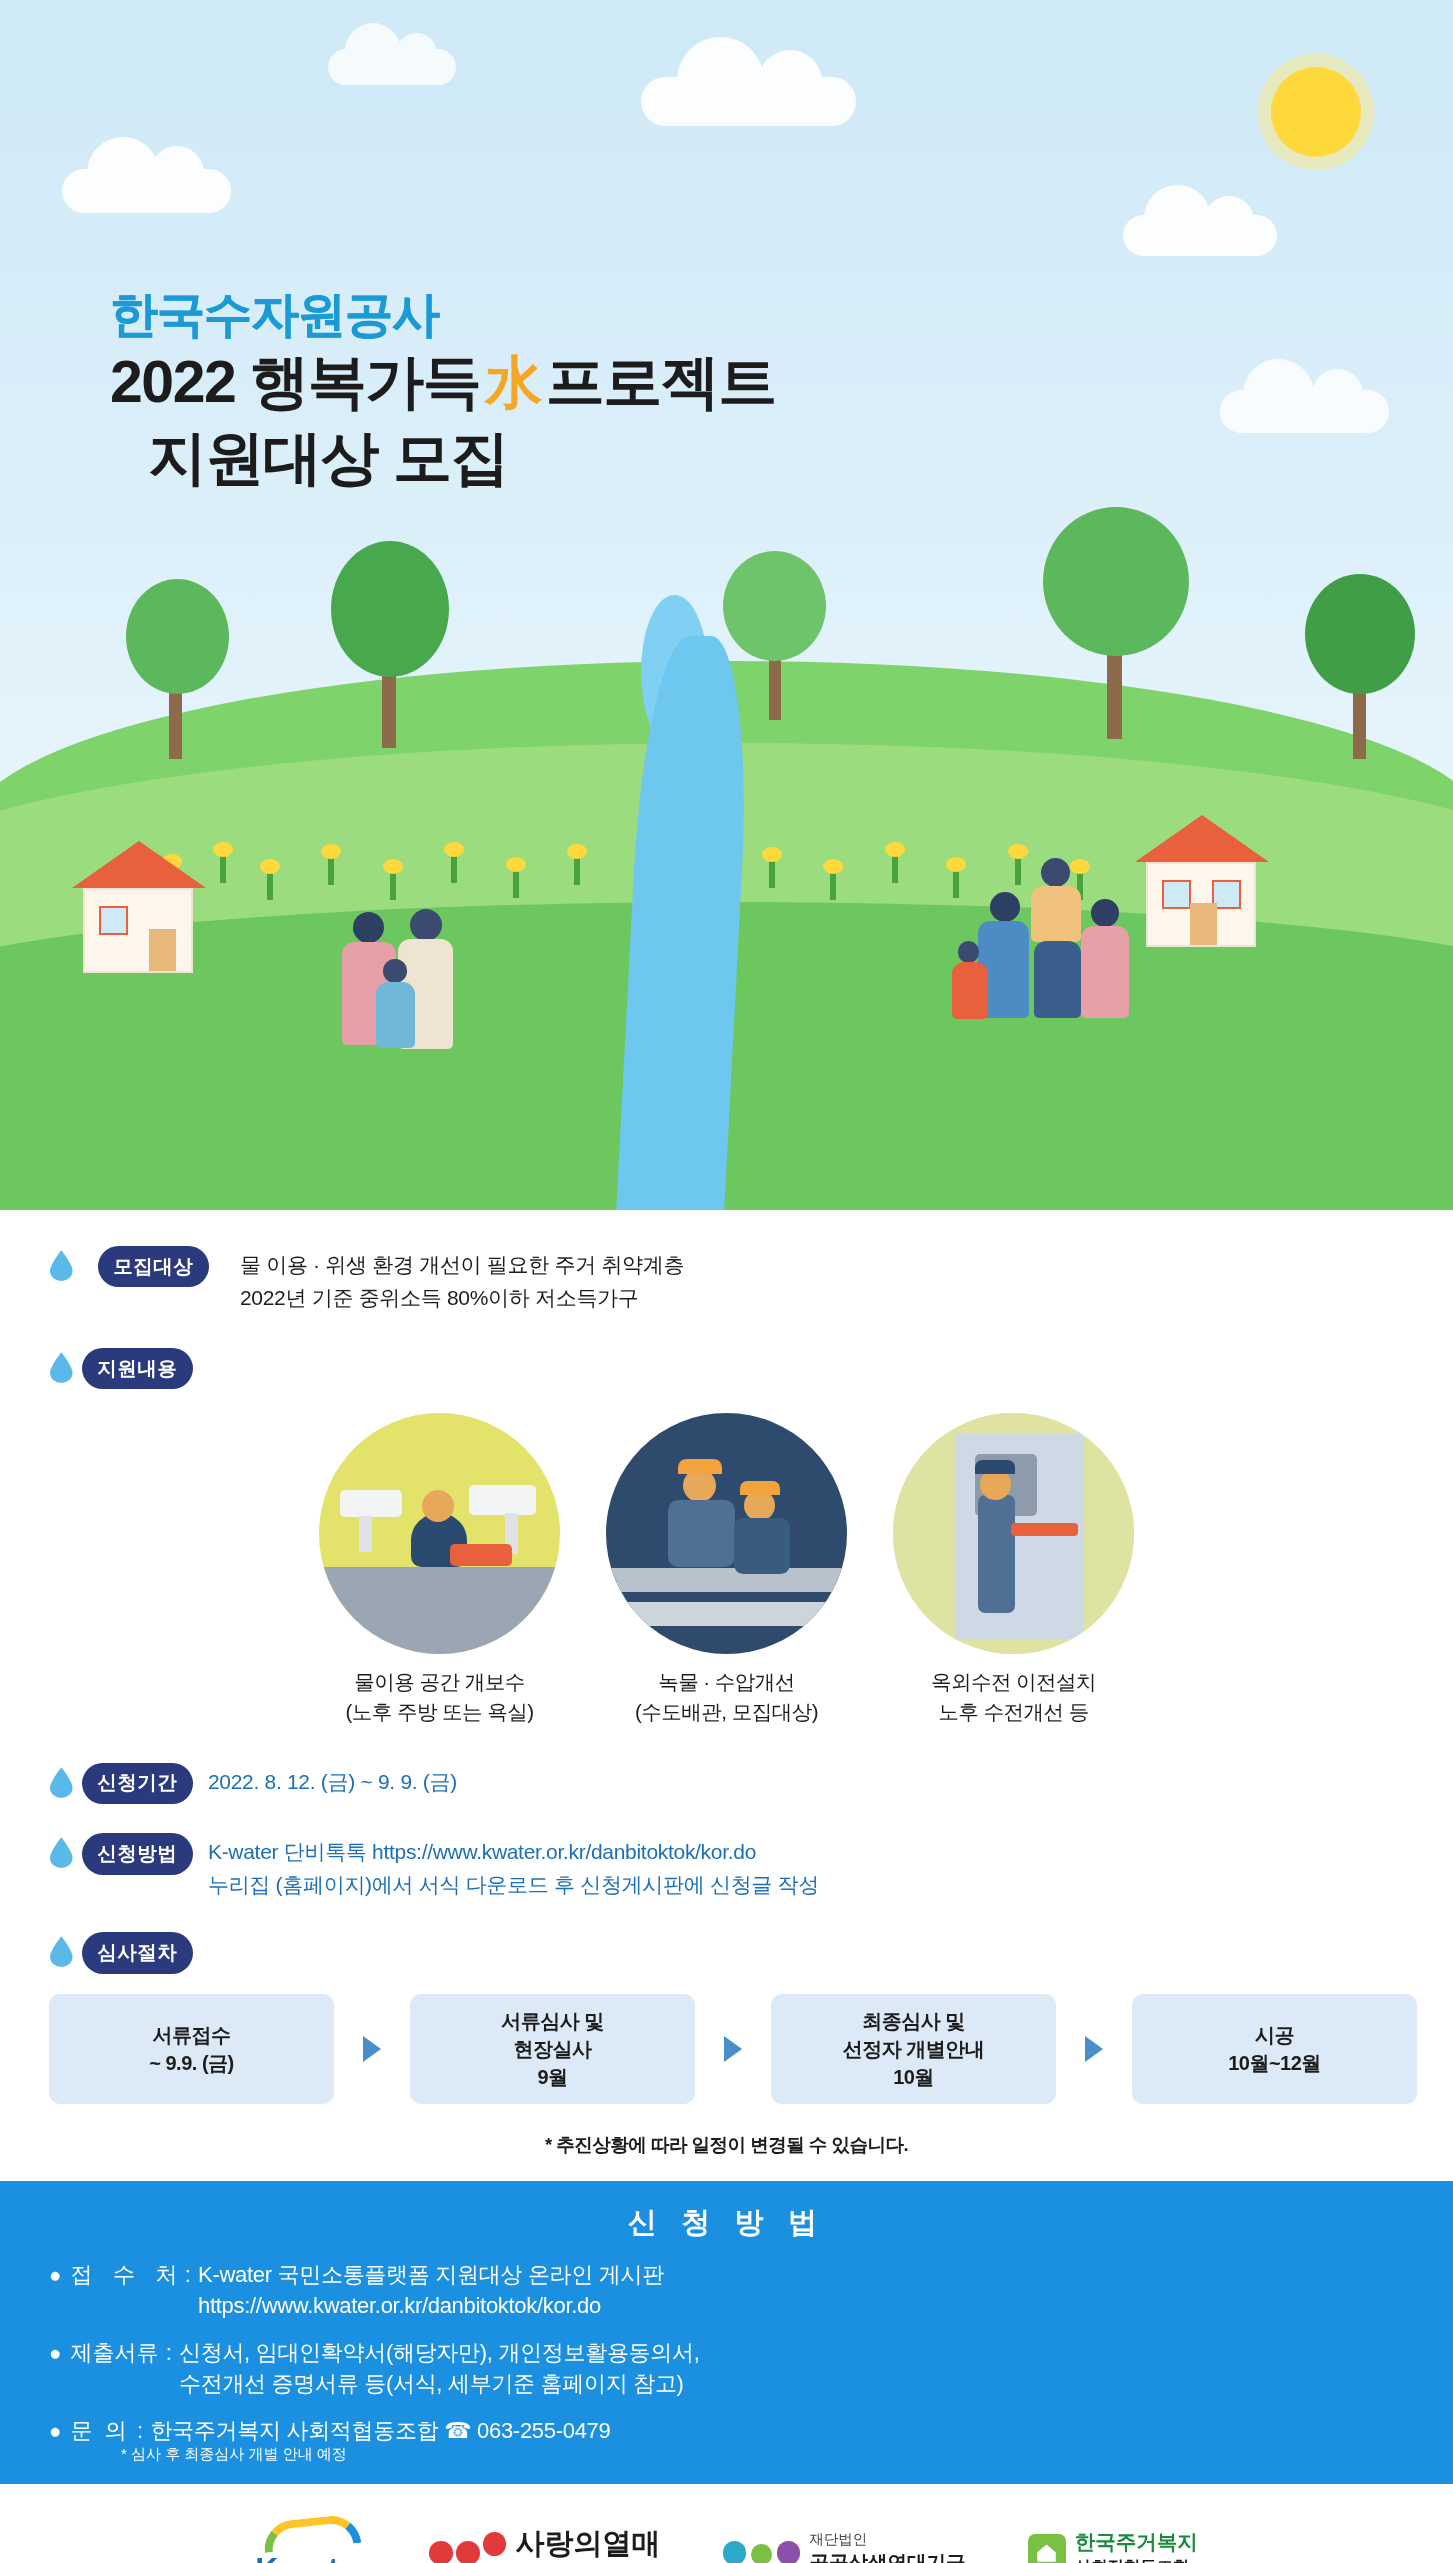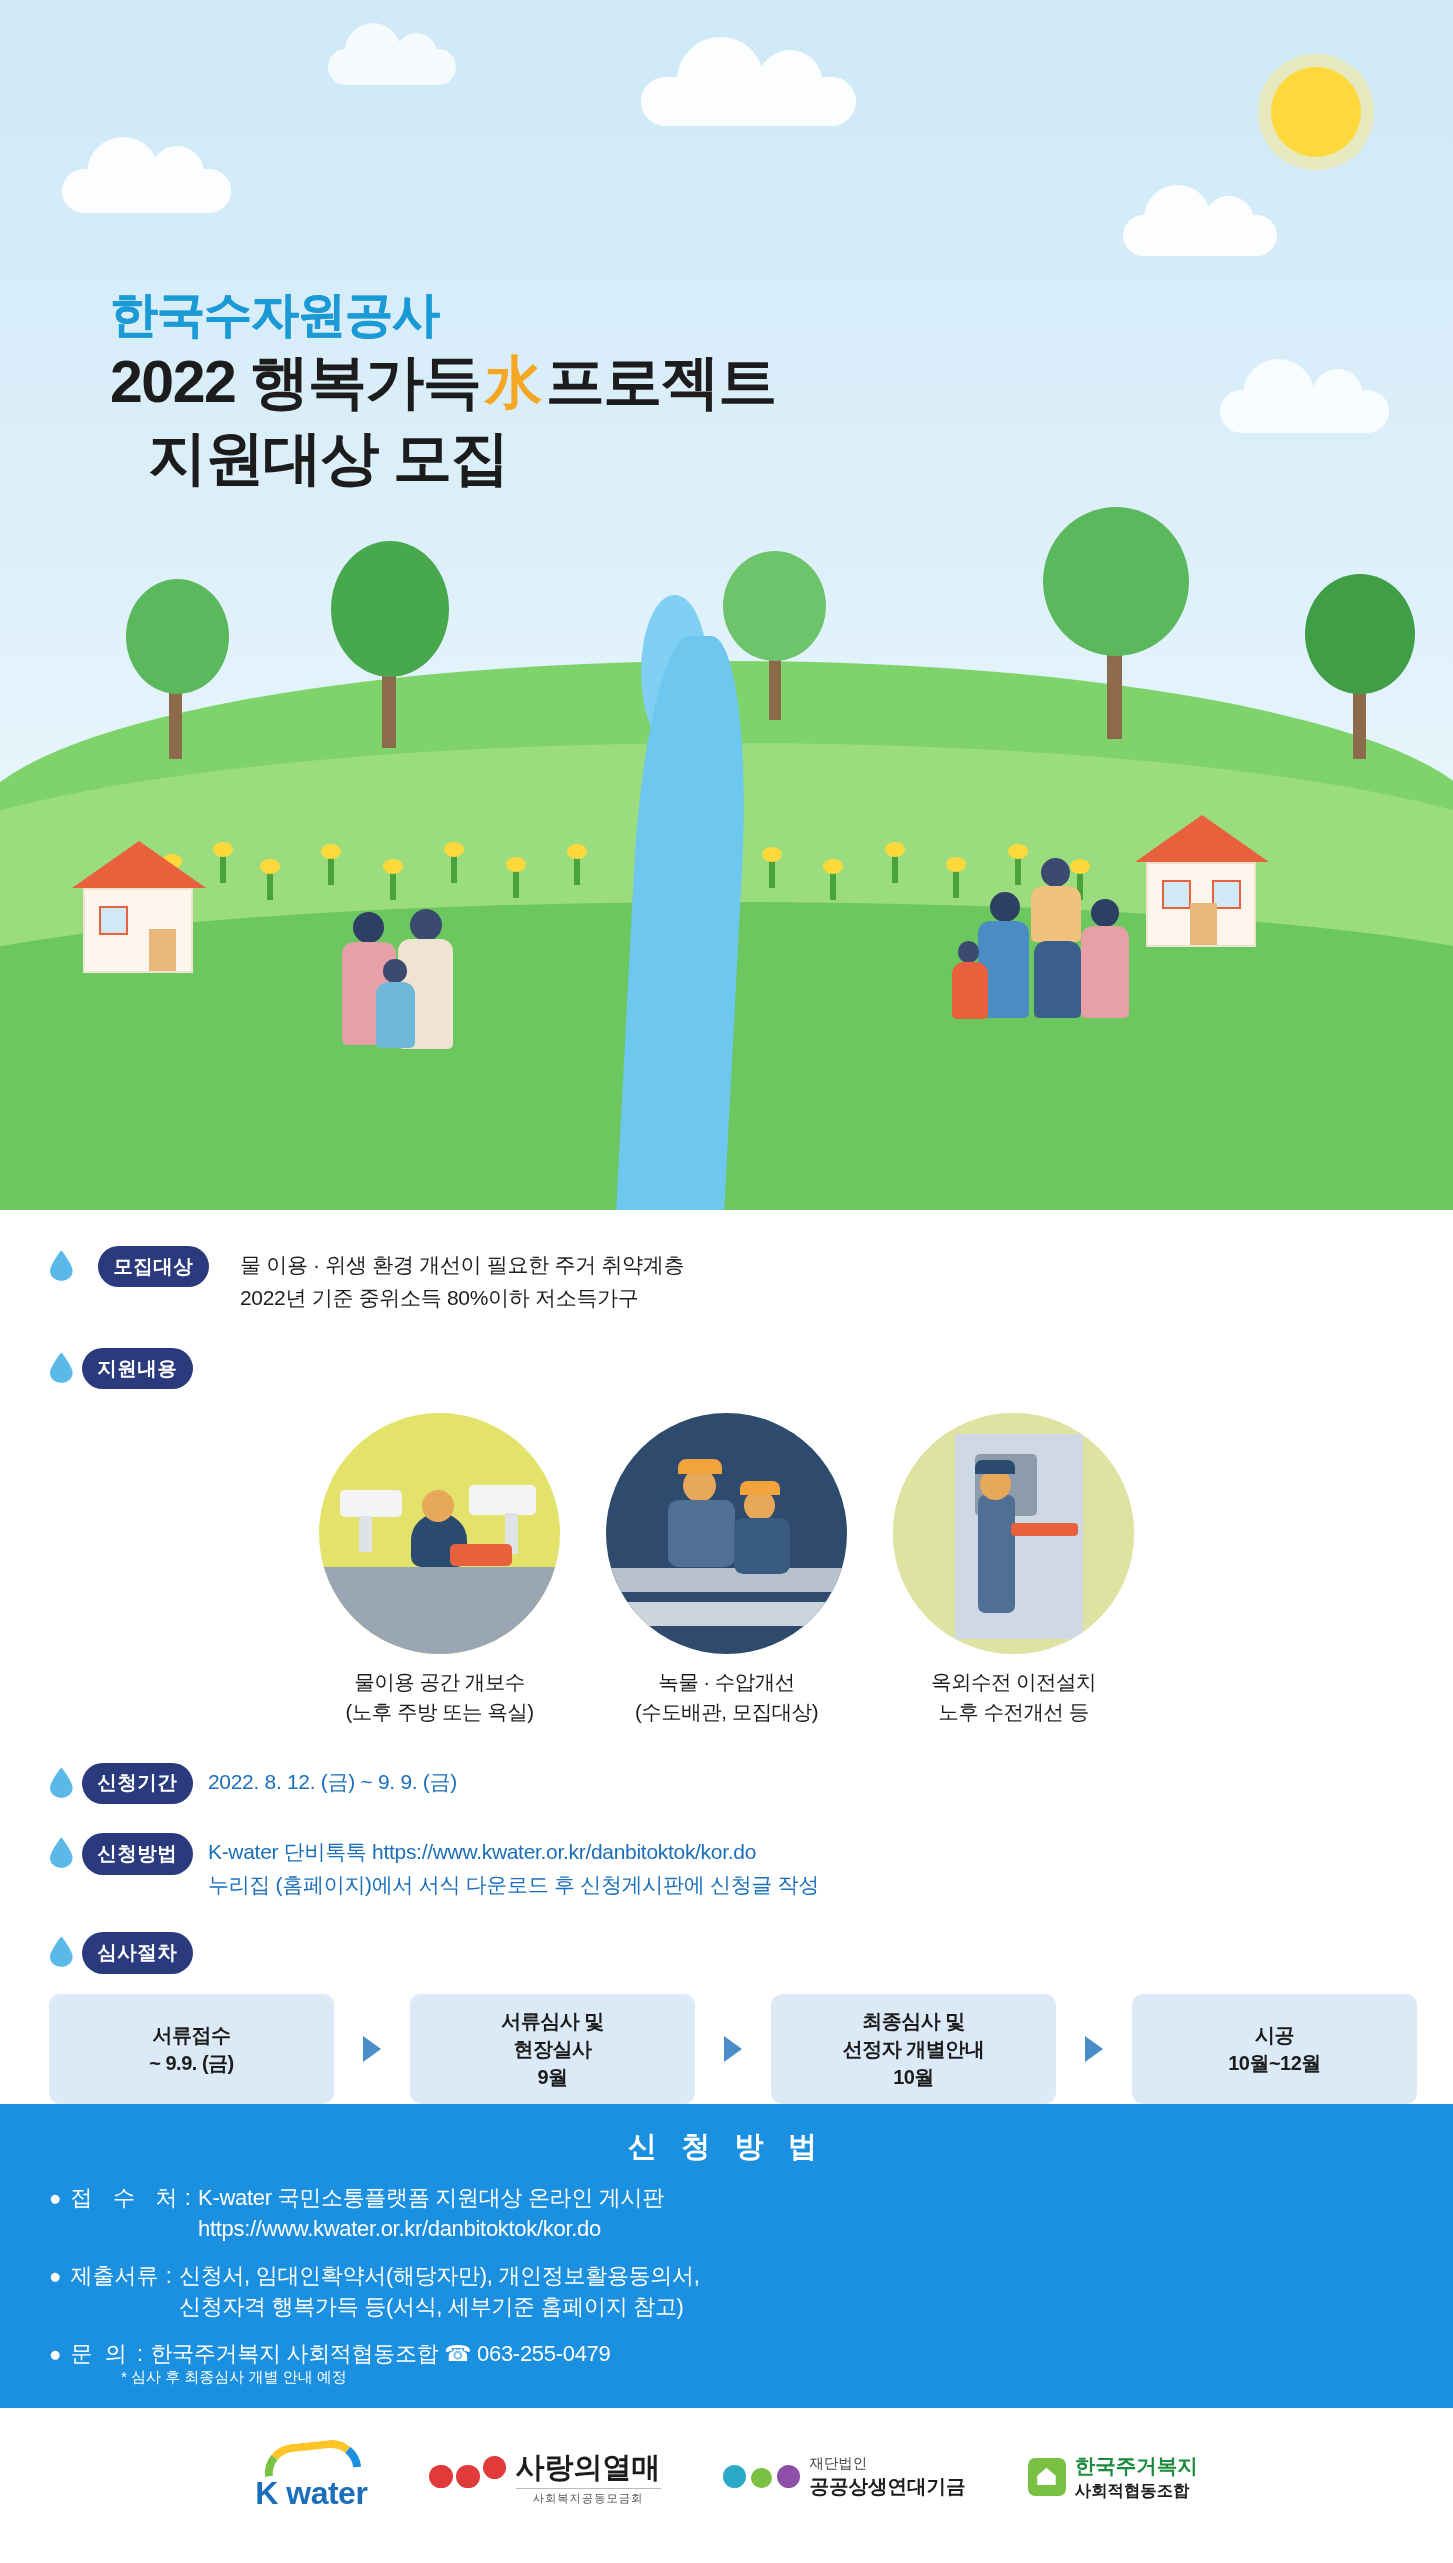--- a/index.html
+++ b/index.html
@@ -613,20 +613,21 @@
       </div>
       <div class="arrow">
           <i></i>
         </div>
       <div class="step">
         <div>시공</div>
         <div>10월~12월</div>
       </div>
     </div>
 
+    <div class="note">* 추진상황에 따라 일정이 변경될 수 있습니다.</div>
   </div>
 
   <div class="bluebox">
     <div class="bb-title">신 청 방 법</div>
 
     <div class="bb-row">
       <div class="bb-bullet">●</div>
       <div class="bb-label">접 수 처</div>
       <div class="bb-colon">:</div>
       <div class="bb-body">
@@ -634,21 +635,21 @@
         <div>https://www.kwater.or.kr/danbitoktok/kor.do</div>
       </div>
     </div>
 
     <div class="bb-row">
       <div class="bb-bullet">●</div>
       <div class="bb-label" style="letter-spacing:0;">제출서류</div>
       <div class="bb-colon" style="padding-left:7.2px;">:</div>
       <div class="bb-body">
         <div>신청서, 임대인확약서(해당자만), 개인정보활용동의서,</div>
-        <div>신청자격 행복가득 등(서식, 세부기준 홈페이지 참고)</div>
+        <div>수전개선 증명서류 등(서식, 세부기준 홈페이지 참고)</div>
       </div>
     </div>
 
     <div class="bb-row" style="margin-bottom:5.1px;">
       <div class="bb-bullet">●</div>
       <div class="bb-label" style="letter-spacing:3.1px;">문     의</div>
       <div class="bb-colon" style="padding-left:7.2px;">:</div>
       <div class="bb-body">
         <div>한국주거복지 사회적협동조합 ☎ 063-255-0479</div>
       </div>

